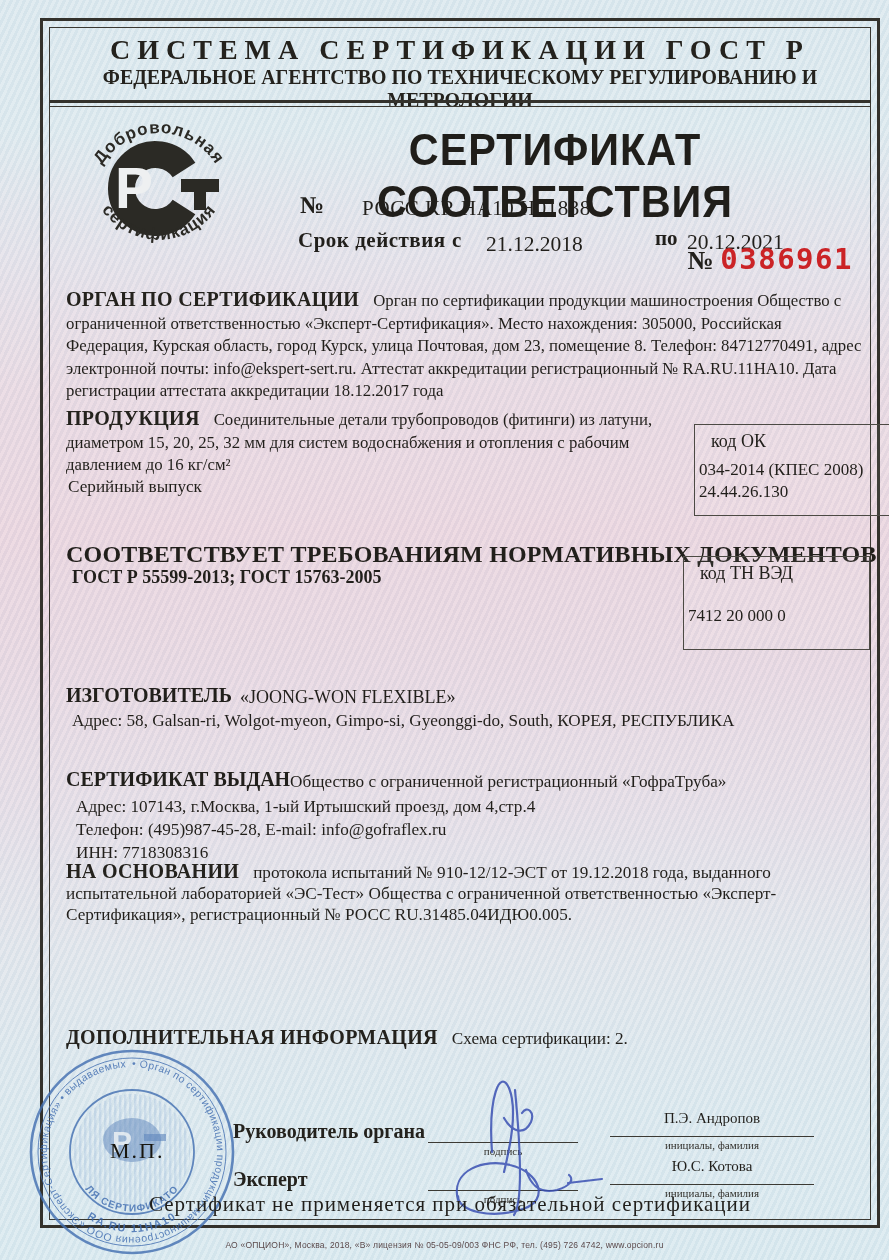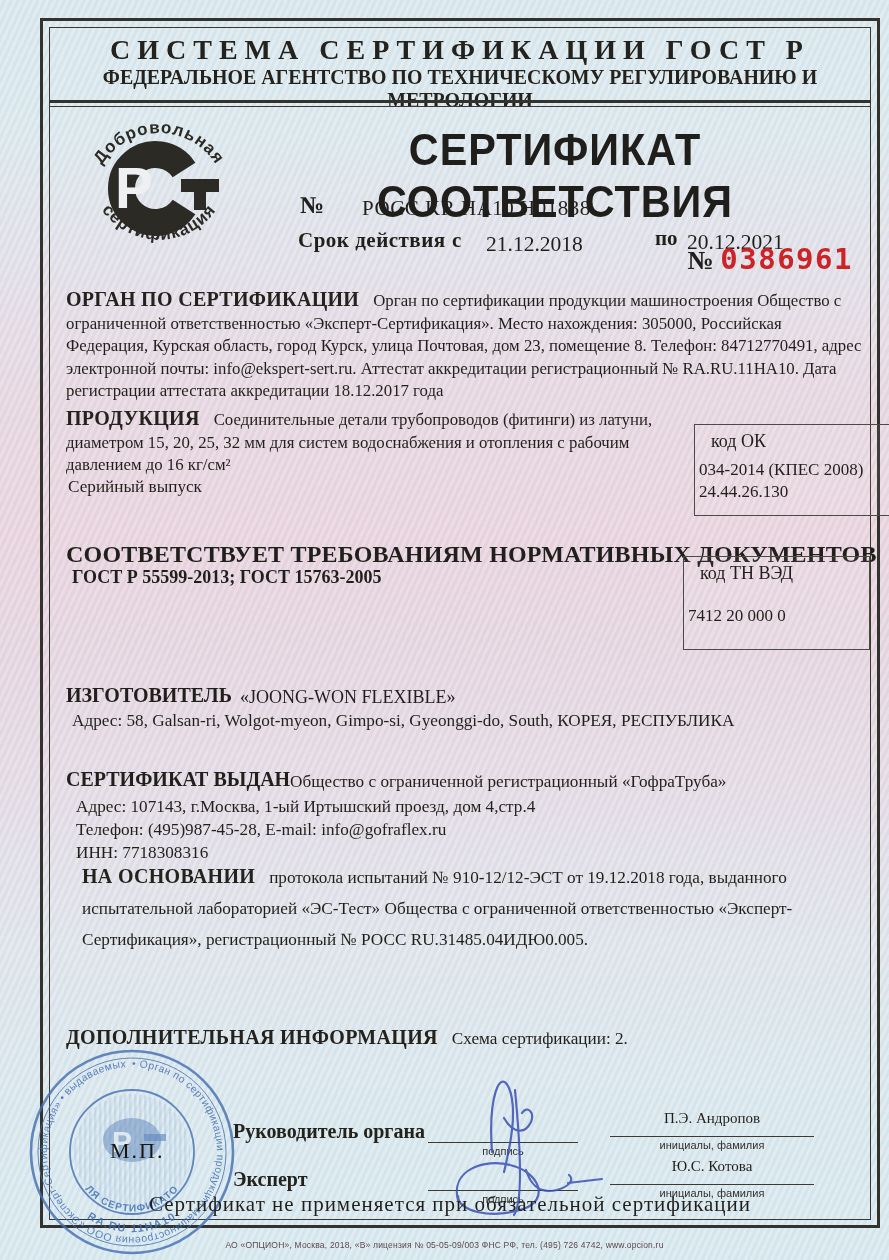--- a/index.html
+++ b/index.html
@@ -41,21 +41,21 @@
   .sec-h { font-weight:bold; font-size:20px; letter-spacing:.3px; margin-right:14px; color:#24221d; }
   .sec-body { font-size:16.8px; }
   .plain-line { position:absolute; font-size:17.2px; }
 
   .code-box { position:absolute; border:1px solid #4c4a44; background:rgba(255,255,255,.06); }
   .code-box .lbl { display:block; margin:6px 0 0 16px; font-size:18px; }
   .code-box .val { display:block; margin:2px 0 0 4px; font-size:17px; line-height:20px; }
 
   .sig-label { position:absolute; font-weight:bold; font-size:20px; color:#24221d; }
   .sig-line { position:absolute; height:0; border-top:1.5px solid #3c3a34; }
-  .sig-cap { position:absolute; text-align:center; font-family:Liberation Sans, sans-serif;
+  .sig-cap { position:absolute; text-align:center; font-family:Liberation Serif, serif;
     font-size:11px; color:#33312c; }
   .sig-name { position:absolute; text-align:center; font-size:15px; }
 
   .note { left:120px; top:1192px; width:660px; text-align:center; font-size:21px; letter-spacing:1px; }
   .print-info { left:0; top:1240px; width:889px; text-align:center;
     font-family:"Liberation Sans",sans-serif; font-size:8.5px; color:#5c4a4c; letter-spacing:.2px; }
 
   .mp { left:110px; top:1138px; font-size:22px; letter-spacing:2px; color:#18160f; z-index:5; }
   svg text { font-family:"Liberation Sans",sans-serif; }
 </style>
@@ -128,21 +128,21 @@
   <div class="abs" style="left:66px; top:684px; font-weight:bold; font-size:20px;">ИЗГОТОВИТЕЛЬ</div>
   <div class="plain-line" style="left:240px; top:687px; font-size:18px;">«JOONG-WON FLEXIBLE»</div>
   <div class="plain-line" style="left:72px; top:711px;">Адрес: 58, Galsan-ri, Wolgot-myeon, Gimpo-si, Gyeonggi-do, South, КОРЕЯ, РЕСПУБЛИКА</div>
 
   <div class="abs" style="left:66px; top:768px; font-weight:bold; font-size:20px;">СЕРТИФИКАТ ВЫДАН</div>
   <div class="plain-line" style="left:290px; top:772px;">Общество с ограниченной регистрационный «ГофраТруба»</div>
   <div class="plain-line" style="left:76px; top:797px;">Адрес: 107143, г.Москва, 1-ый Иртышский проезд, дом 4,стр.4</div>
   <div class="plain-line" style="left:76px; top:820px;">Телефон: (495)987-45-28, E-mail: info@gofraflex.ru</div>
   <div class="plain-line" style="left:76px; top:843px;">ИНН: 7718308316</div>
 
-  <p class="para" style="left:82px; top:861px; width:780px; line-height:31px;">
+  <p class="para" style="left:66px; top:861px; width:780px; line-height:21px;">
     <span class="sec-h">НА ОСНОВАНИИ</span><span class="sec-body" style="font-size:17.2px;">протокола испытаний № 910-12/12-ЭСТ от 19.12.2018 года, выданного испытательной лабораторией «ЭС-Тест» Общества с ограниченной ответственностью «Эксперт-Сертификация», регистрационный № РОСС RU.31485.04ИДЮ0.005.</span>
   </p>
 
   <p class="para" style="left:66px; top:1026px; width:780px;">
     <span class="sec-h">ДОПОЛНИТЕЛЬНАЯ ИНФОРМАЦИЯ</span><span class="sec-body" style="font-size:17.2px;">Схема сертификации: 2.</span>
   </p>
 
   <svg class="abs" style="left:24px; top:1044px; opacity:.82;" width="216" height="216" viewBox="0 0 216 216">
     <defs>
       <path id="stampOuter" d="M108,23 a85,85 0 1,1 -0.1,0"></path>

